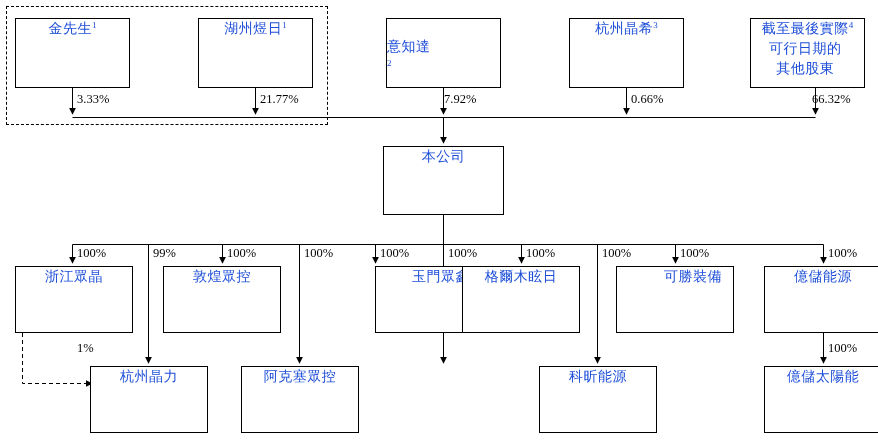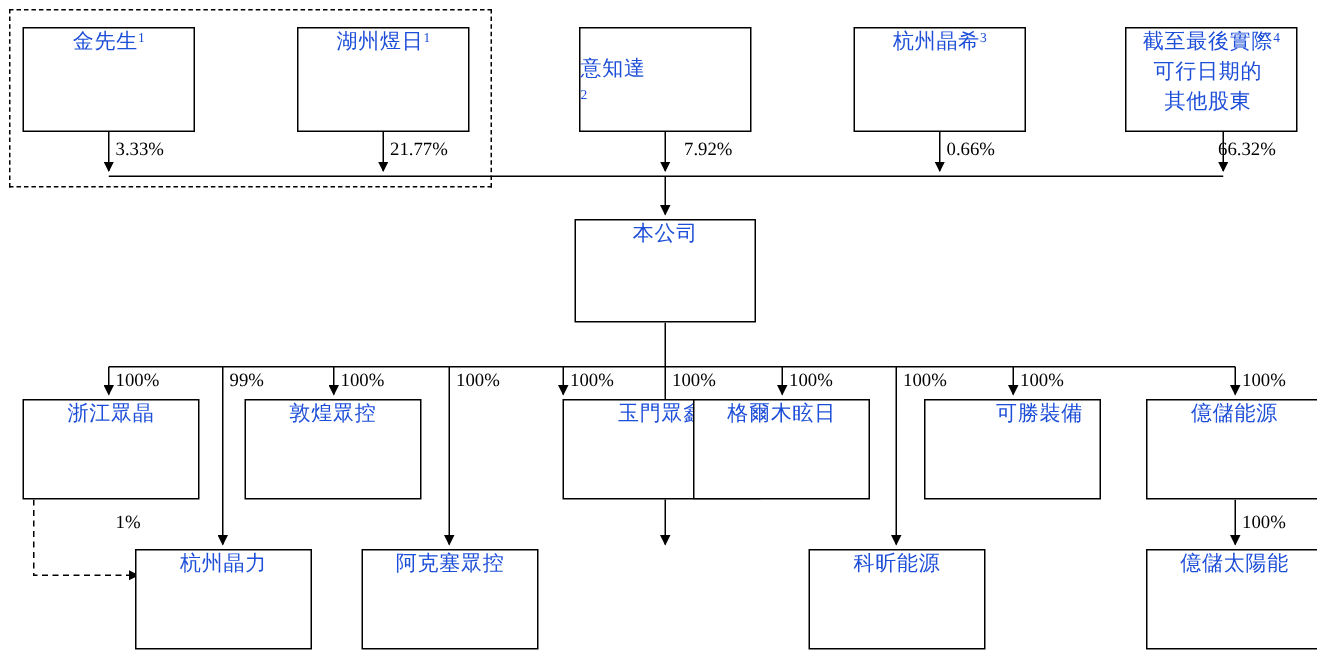--- a/index.html
+++ b/index.html
@@ -129,21 +129,21 @@
 
   <div class="node" style="left:750px; top:18px; width:115px; height:70px;">
     <span class="node-label">截至最後實際
 可行日期的
 其他股東</span>
       <span class="sup">4</span>
   </div>
 
   <div class="edge-label" style="left:77px; top:92px;">3.33%</div>
   <div class="edge-label" style="left:260px; top:92px;">21.77%</div>
-  <div class="edge-label" style="left:456px; top:92px;">7.92%</div>
+  <div class="edge-label" style="left:444px; top:92px;">7.92%</div>
   <div class="edge-label" style="left:631px; top:92px;">0.66%</div>
   <div class="edge-label" style="left:812px; top:92px;">66.32%</div>
 
   <div class="node" style="left:383px; top:146px; width:121px; height:69px;">
     <span class="node-label">本公司</span>
   </div>
 
   <div class="node" style="left:15px; top:266px; width:118px; height:67px;">
     <span class="node-label">浙江眾晶</span>
   </div>

